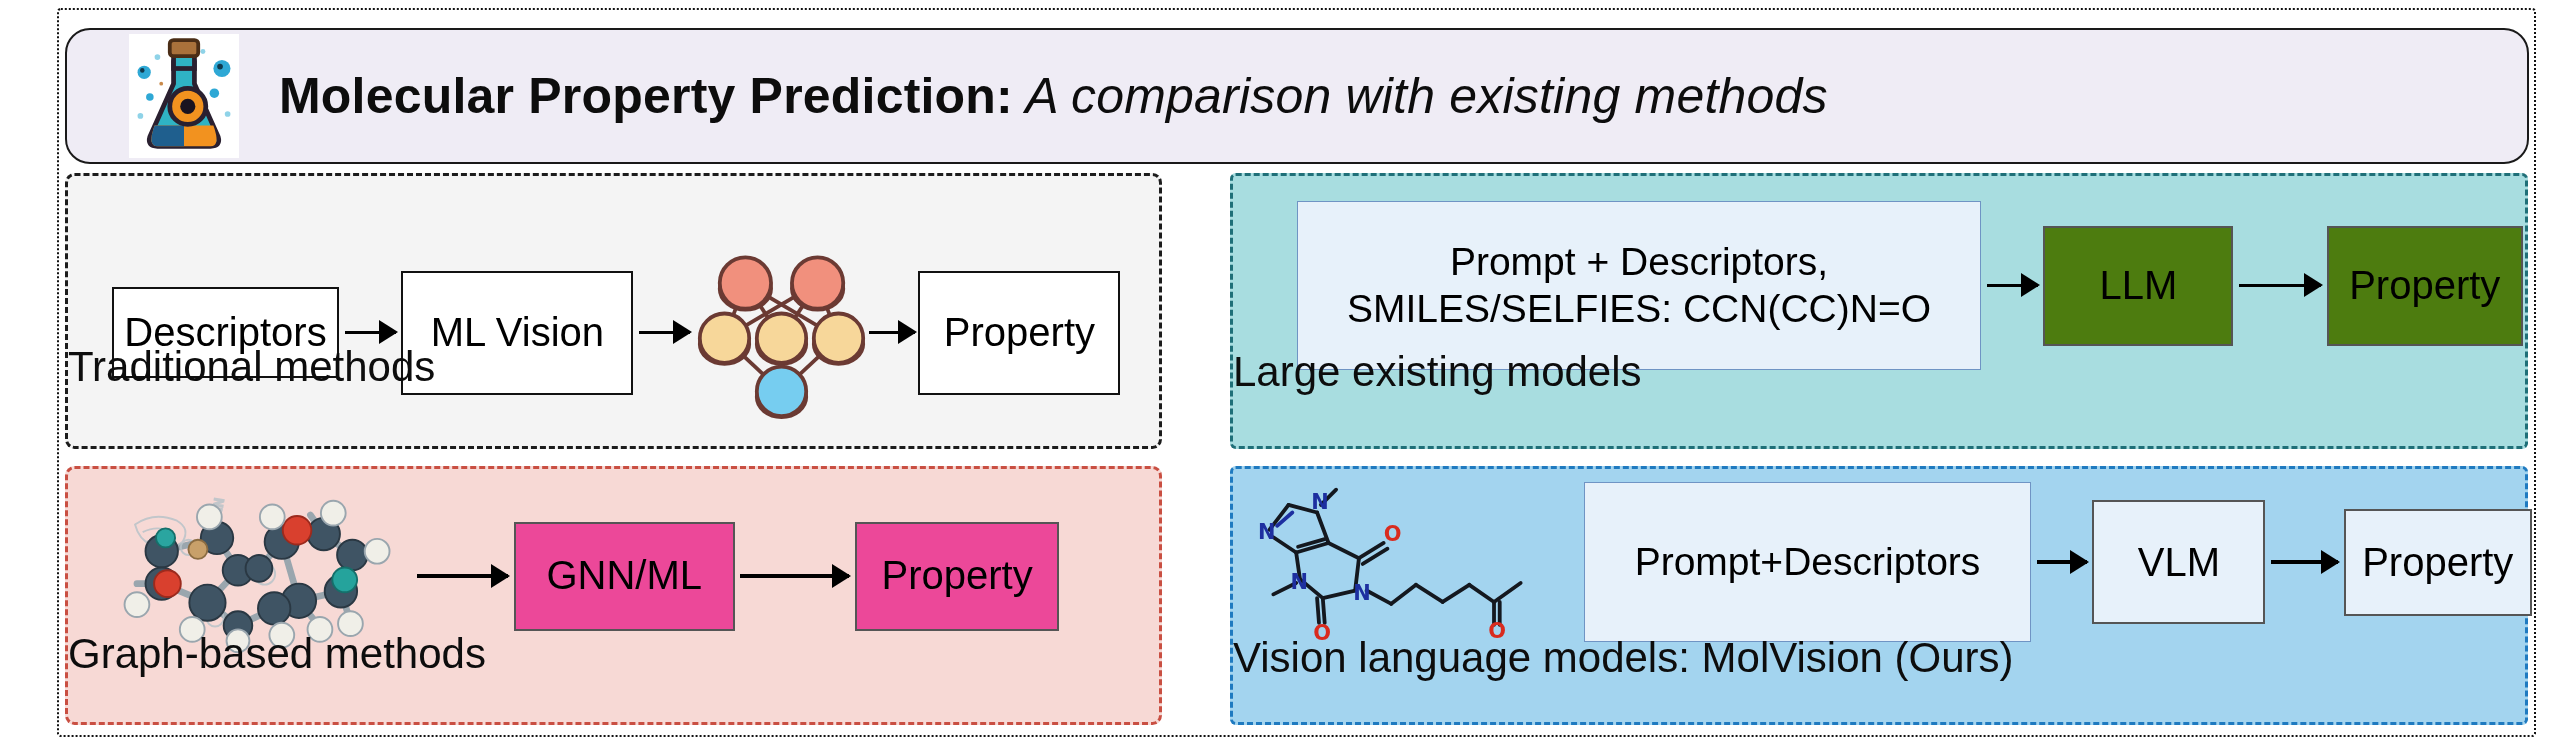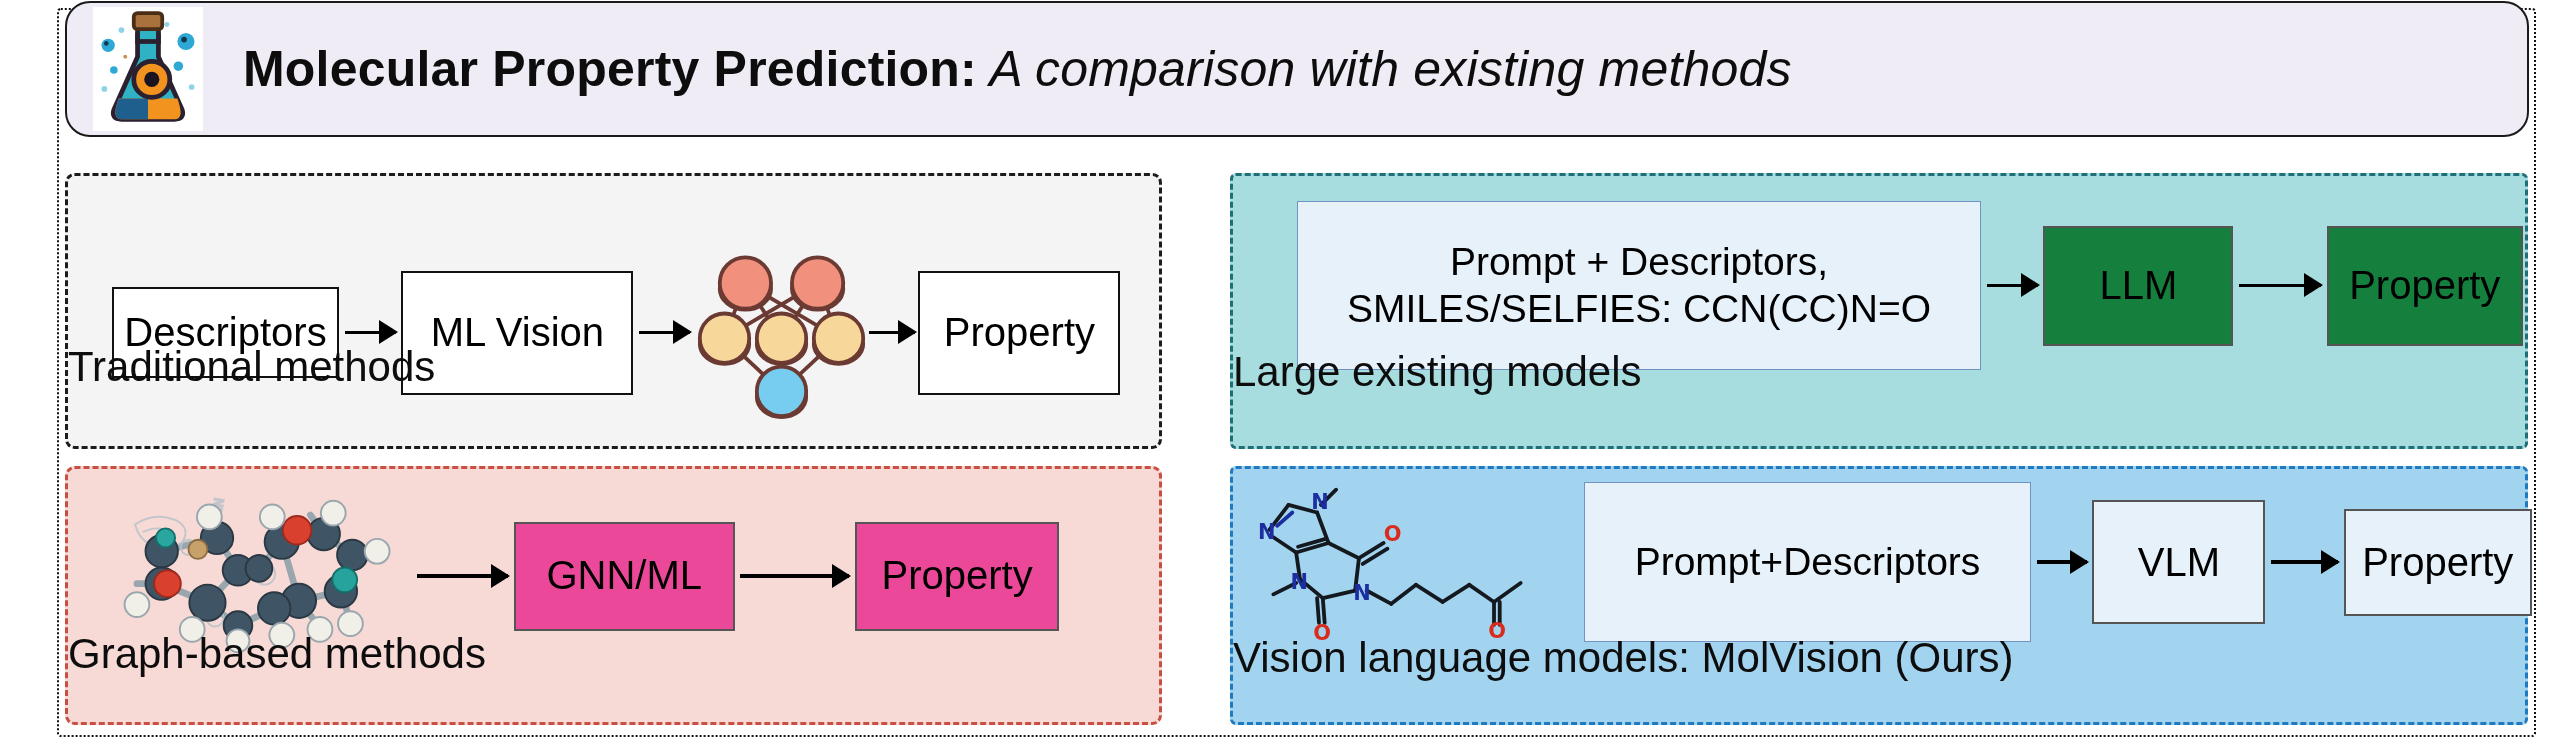--- a/index.html
+++ b/index.html
@@ -8,23 +8,23 @@
   .canvas{position:relative;width:2576px;height:746px;background:#fff;}
 
   
   .outer-frame{
     position:absolute;left:57px;top:7.6px;width:2479px;height:729px;
     border:2.9px dotted #111;border-radius:3.8px;box-sizing:border-box;
   }
 
   
   .header-bar{
-    position:absolute;left:65px;top:1px;width:2464px;height:136px;
+    position:absolute;left:65px;top:28px;width:2464px;height:136px;
     background:#efecf5;border:2.9px solid #1a1a1a;border-radius:25px;
-    box-sizing:border-box;display:flex;align-items:center;padding-left:26px;
+    box-sizing:border-box;display:flex;align-items:center;padding-left:62px;
   }
   .flask-icon{width:110px;height:124px;flex:0 0 auto;position:relative;background:#fff;}
   .flask-icon svg{display:block;width:100%;height:100%;}
   .header-title{
     margin-left:40px;font-size:50px;color:#0d0d0d;white-space:nowrap;letter-spacing:0.2px;
   }
   .header-title .bold{font-weight:bold;}
   .header-title .ital{font-style:italic;font-weight:normal;}
 
   
@@ -58,21 +58,21 @@
 
   
   .flow{position:absolute;display:flex;align-items:center;}
 
   .node{
     box-sizing:border-box;display:flex;align-items:center;justify-content:center;
     font-size:40px;color:#000;white-space:nowrap;text-align:center;line-height:1.18;
   }
   .node-plain{background:#ffffff;border:2.9px solid #111;}
   .node-cream{background:#ec4899;border:2.9px solid #555;}
-  .node-ice  {background:#15803d;border:2.9px solid #555;}
+  .node-ice  {background:#4d7c0f;border:2.9px solid #555;}
   .node-pale {background:#e7f1fa;border:1.9px solid #6f94c4;}
 
   
   .arrow{position:relative;height:3.8px;background:#000;flex:0 0 auto;}
   .arrow:after{
     content:"";position:absolute;right:-1.9px;top:-10.5px;
     border-left:19px solid #000;border-top:12.4px solid transparent;border-bottom:12.4px solid transparent;
   }
 
   

